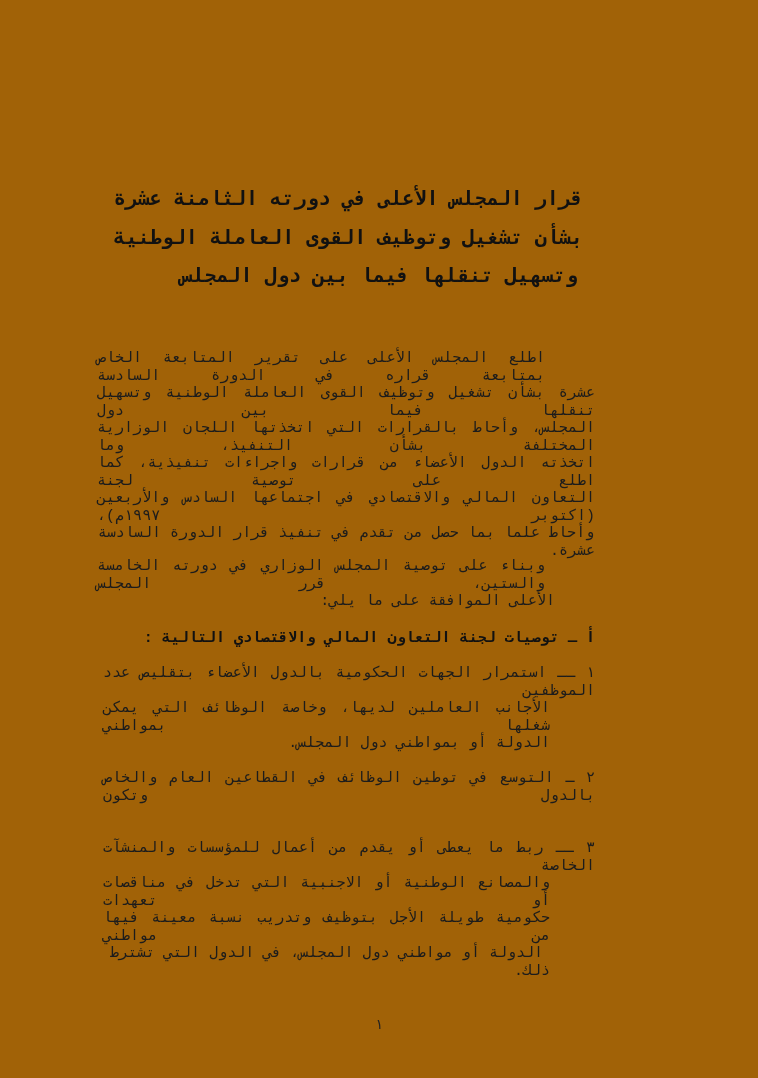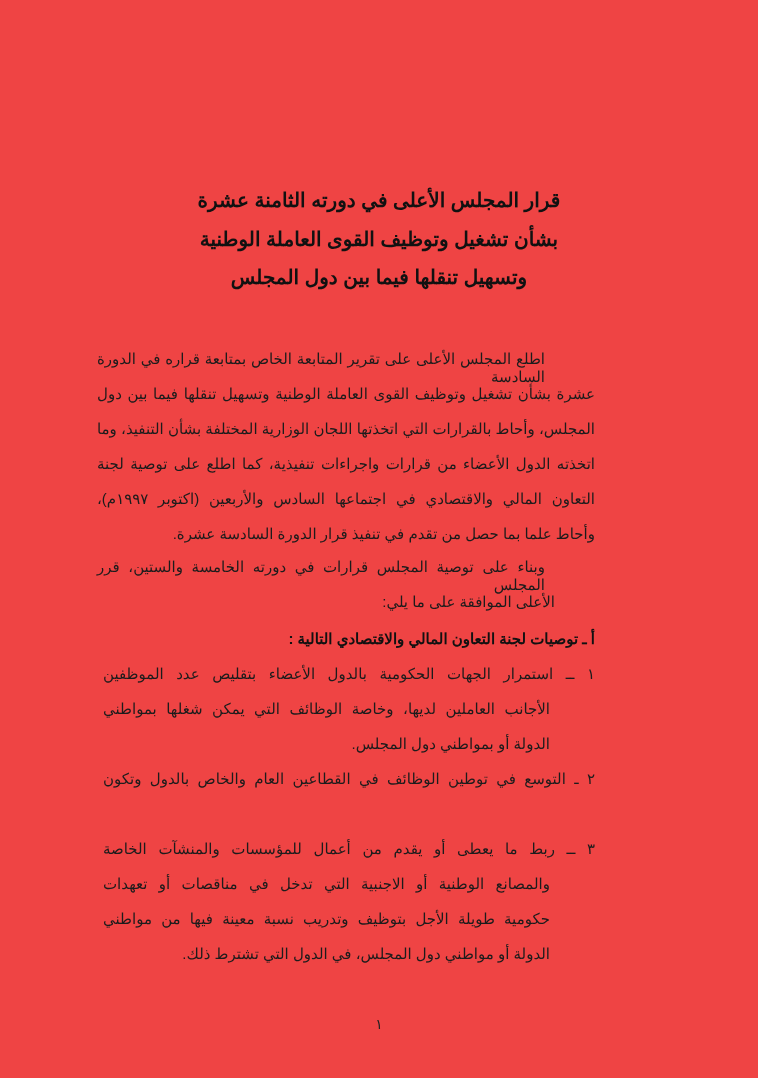--- a/index.html
+++ b/index.html
@@ -1,23 +1,23 @@
 <!DOCTYPE html>
 <html lang="ar" dir="rtl"><head>
 <meta charset="utf-8">
 <style>
   html, body { margin: 0; padding: 0; background: #ffffff; }
   .page {
     position: relative;
     width: 758px;
     height: 1078px;
-    background: #ef4444;
+    background: #a16207;
     overflow: hidden;
     direction: rtl;
-    font-family: Liberation Sans, sans-serif;
+    font-family: Liberation Mono, monospace;
     color: #1c1c1c;
   }
   
   .title-block {
     position: absolute;
     top: 181px;
     left: 175px;
     right: 175px;
     text-align: center;
     font-weight: bold;
@@ -66,21 +66,21 @@
     <div>وتسهيل تنقلها فيما بين دول المجلس</div>
   </div>
 
   <div class="l indent" style="top:350px">اطلع المجلس الأعلى على تقرير المتابعة الخاص بمتابعة قراره في الدورة السادسة</div>
   <div class="l" style="top:385px">عشرة بشأن تشغيل وتوظيف القوى العاملة الوطنية وتسهيل تنقلها فيما بين دول</div>
   <div class="l" style="top:420px">المجلس، وأحاط بالقرارات التي اتخذتها اللجان الوزارية المختلفة بشأن التنفيذ، وما</div>
   <div class="l" style="top:455px">اتخذته الدول الأعضاء من قرارات واجراءات تنفيذية، كما اطلع على توصية لجنة</div>
   <div class="l" style="top:490px">التعاون المالي والاقتصادي في اجتماعها السادس والأربعين (اكتوبر ١٩٩٧م)،</div>
   <div class="l endline" style="top:525px">وأحاط علما بما حصل من تقدم في تنفيذ قرار الدورة السادسة عشرة.</div>
 
-  <div class="l indent" style="top:558px">وبناء على توصية المجلس قرارات في دورته الخامسة والستين، قرر المجلس</div>
+  <div class="l indent" style="top:558px">وبناء على توصية المجلس الوزاري في دورته الخامسة والستين، قرر المجلس</div>
   <div class="l p2-end" style="top:593px">الأعلى الموافقة على ما يلي:</div>
 
   <div class="l heading" style="top:630px">أ ـ توصيات لجنة التعاون المالي والاقتصادي التالية :</div>
 
   <div class="l item-first" style="top:665px">١ ــ استمرار الجهات الحكومية بالدول الأعضاء بتقليص عدد الموظفين</div>
   <div class="l hang" style="top:700px">الأجانب العاملين لديها، وخاصة الوظائف التي يمكن شغلها بمواطني</div>
   <div class="l hang endline" style="top:735px">الدولة أو بمواطني دول المجلس.</div>
 
   <div class="l item-first" style="top:770px">٢ ـ التوسع في توطين الوظائف في القطاعين العام والخاص بالدول وتكون</div>
 

